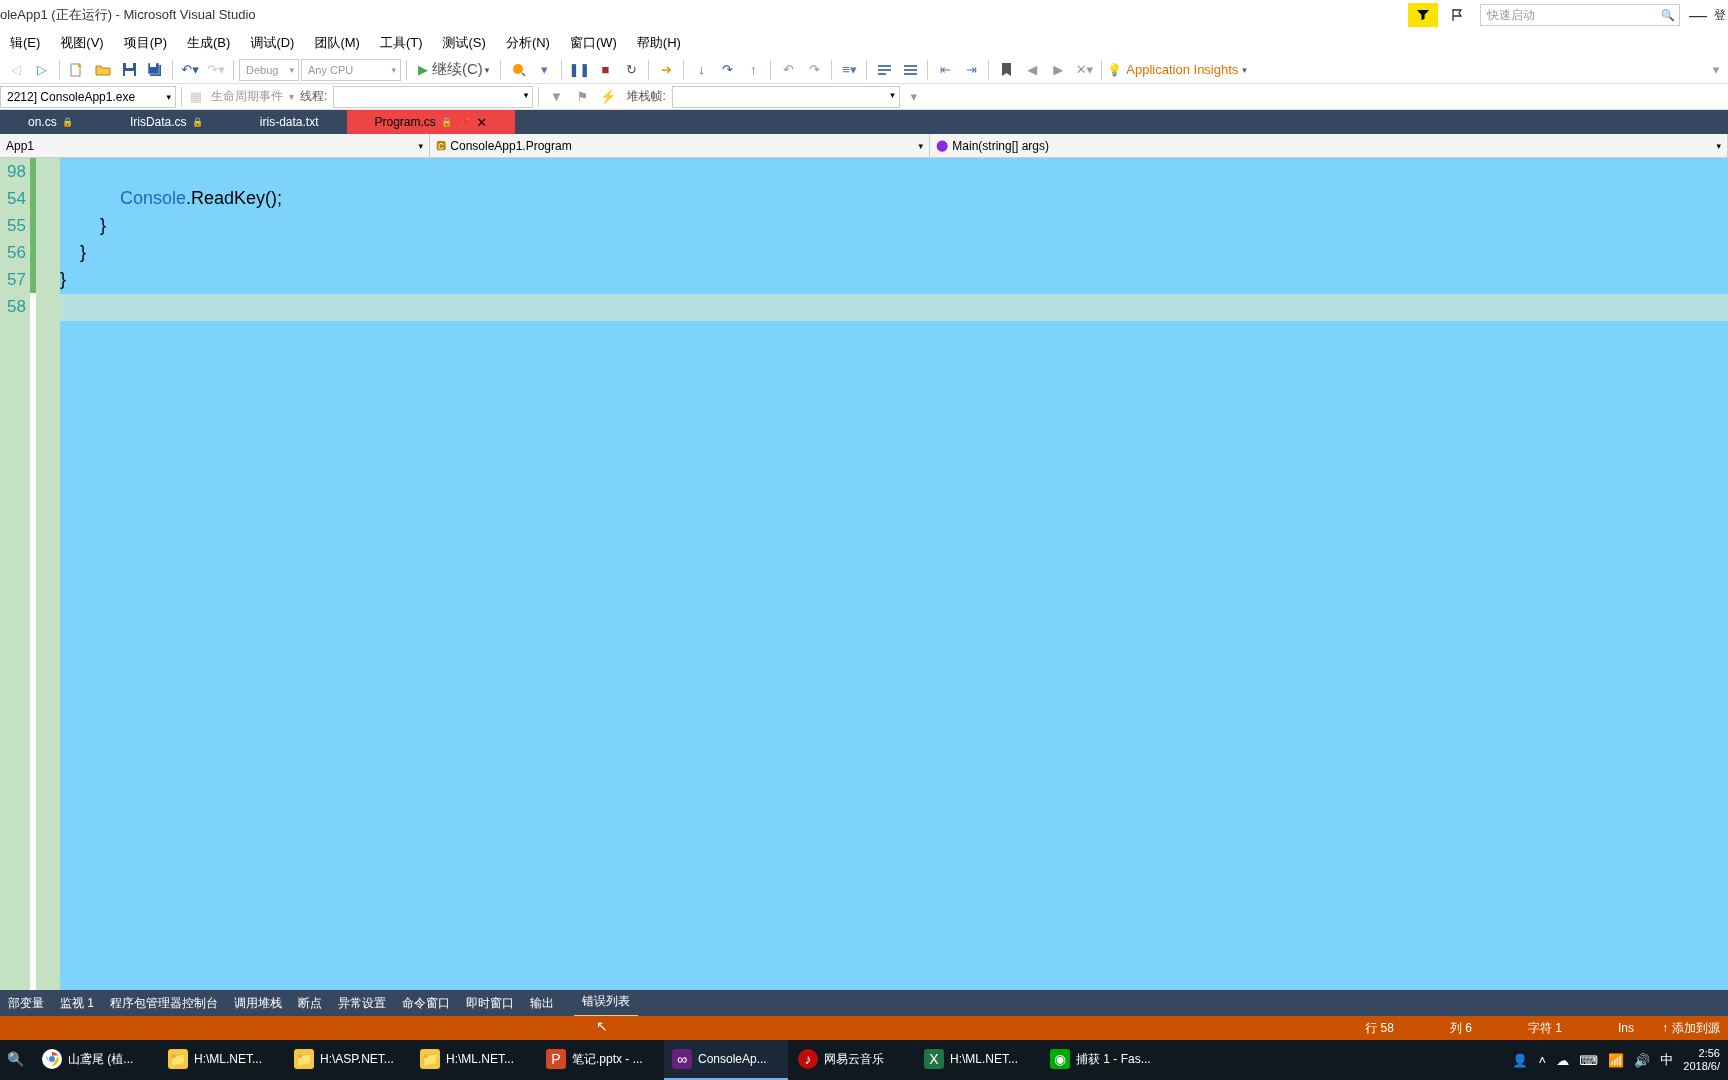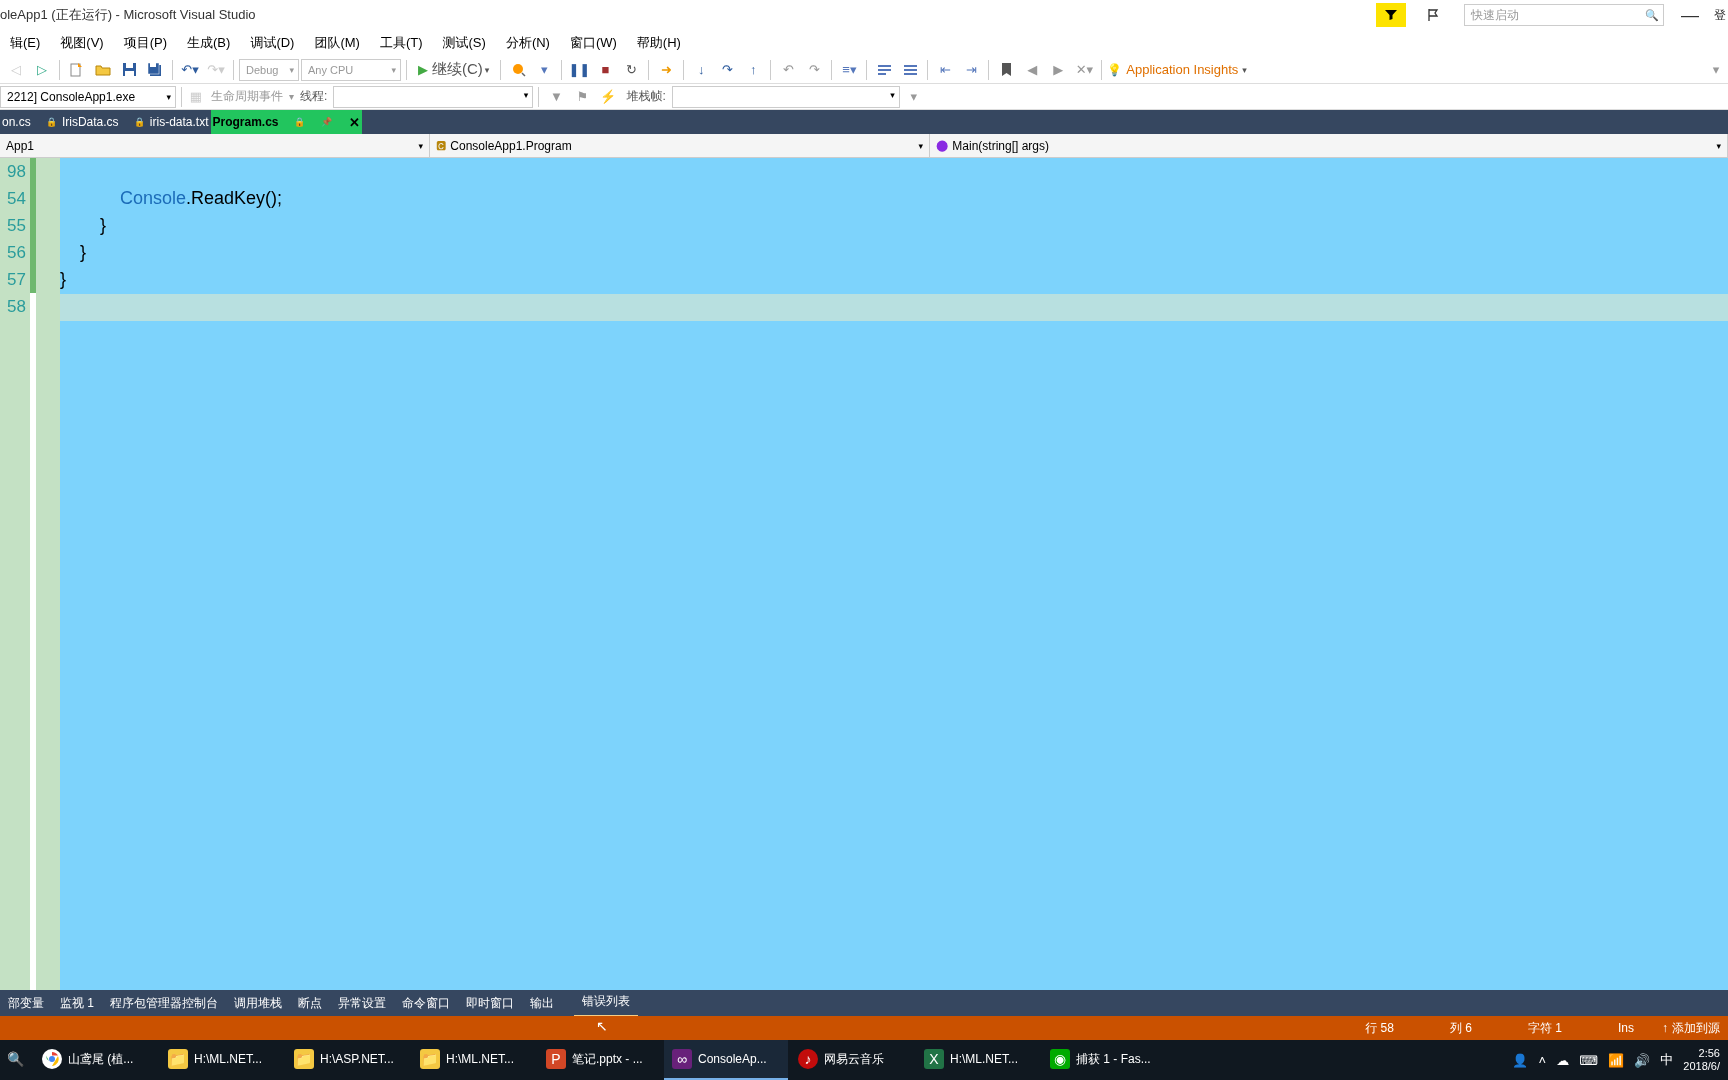--- a/index.html
+++ b/index.html
@@ -1,20 +1,20 @@
 <!DOCTYPE html>
 <html><head>
 <meta charset="utf-8">
 <style>
 * { margin: 0; padding: 0; box-sizing: border-box; font-family: "Microsoft YaHei", "Segoe UI", sans-serif; }
 body { width: 1728px; height: 1080px; overflow: hidden; background: #fff; position: relative; }
 
 
 .titlebar { height: 30px; background: #fff; display: flex; align-items: center; font-size: 13px; color: #333; }
-.titlebar .right-icons { margin-left: auto; display: flex; align-items: center; gap: 12px; }
+.titlebar .right-icons { margin-left: auto; display: flex; align-items: center; gap: 4px; }
 .filter-btn { width: 30px; height: 24px; background: #fde300; display: flex; align-items: center; justify-content: center; }
 .flag-btn { width: 30px; height: 24px; display: flex; align-items: center; justify-content: center; background: #fff; }
 .quick-search { width: 200px; height: 22px; border: 1px solid #ccc; margin-left: 4px; padding: 0 6px; display: flex; align-items: center; font-size: 12px; color: #999; position: relative; }
 .quick-search::after { content: "🔍"; position: absolute; right: 4px; font-size: 11px; color: #666; }
 .min-btn { width: 20px; height: 24px; display: flex; align-items: center; justify-content: center; font-size: 18px; margin-left: 4px; }
 .login-btn { width: 16px; font-size: 12px; text-align: center; }
 
 
 .menubar { height: 26px; background: #fff; display: flex; align-items: center; padding-left: 0; font-size: 13px; }
 .menubar .menu-item { padding: 4px 10px; cursor: pointer; }
@@ -36,22 +36,22 @@
 .toolbar2 { height: 26px; background: #fff; display: flex; align-items: center; padding-left: 0; font-size: 12px; border-bottom: 1px solid #ddd; gap: 2px; }
 .process-dropdown { height: 22px; border: 1px solid #ccc; padding: 0 18px 0 6px; width: 176px; font-size: 12px; display: flex; align-items: center; position: relative; }
 .process-dropdown::after { content: "▾"; position: absolute; right: 4px; font-size: 9px; }
 .thread-dropdown { height: 22px; border: 1px solid #ccc; width: 200px; position: relative; }
 .thread-dropdown::after { content: "▾"; position: absolute; right: 4px; top: 3px; font-size: 9px; }
 .stack-dropdown { height: 22px; border: 1px solid #ccc; width: 228px; position: relative; }
 .stack-dropdown::after { content: "▾"; position: absolute; right: 4px; top: 3px; font-size: 9px; }
 
 
 .tabs { height: 24px; background: #364760; display: flex; align-items: stretch; }
-.tab { padding: 0 2px; display: flex; align-items: center; font-size: 12px; color: #fff; cursor: pointer; gap: 16px; }
-.tab.active { background: #22c55e; color: #000; font-weight: bold; }
+.tab { padding: 0 28px; display: flex; align-items: center; font-size: 12px; color: #fff; cursor: pointer; gap: 6px; }
+.tab.active { background: #ef4444; color: #000; }
 .tab .pin { font-size: 9px; opacity: 0.7; }
 .tab .lock { font-size: 9px; }
 .tab.active .close { font-size: 13px; }
 
 
 .navbar { height: 24px; background: #3b82f6; display: flex; border-bottom: 1px solid #ccc; }
 .nav-dd { flex: 1; border-right: 1px solid #ccc; display: flex; align-items: center; padding: 0 6px; font-size: 12px; position: relative; background: #f5f5f5; }
 .nav-dd::after { content: "▾"; position: absolute; right: 6px; font-size: 9px; }
 .nav-dd .icon-class { color: #b8860b; margin-right: 4px; font-size: 11px; }
 .nav-dd .icon-method { color: #8a2be2; margin-right: 4px; font-size: 11px; }

